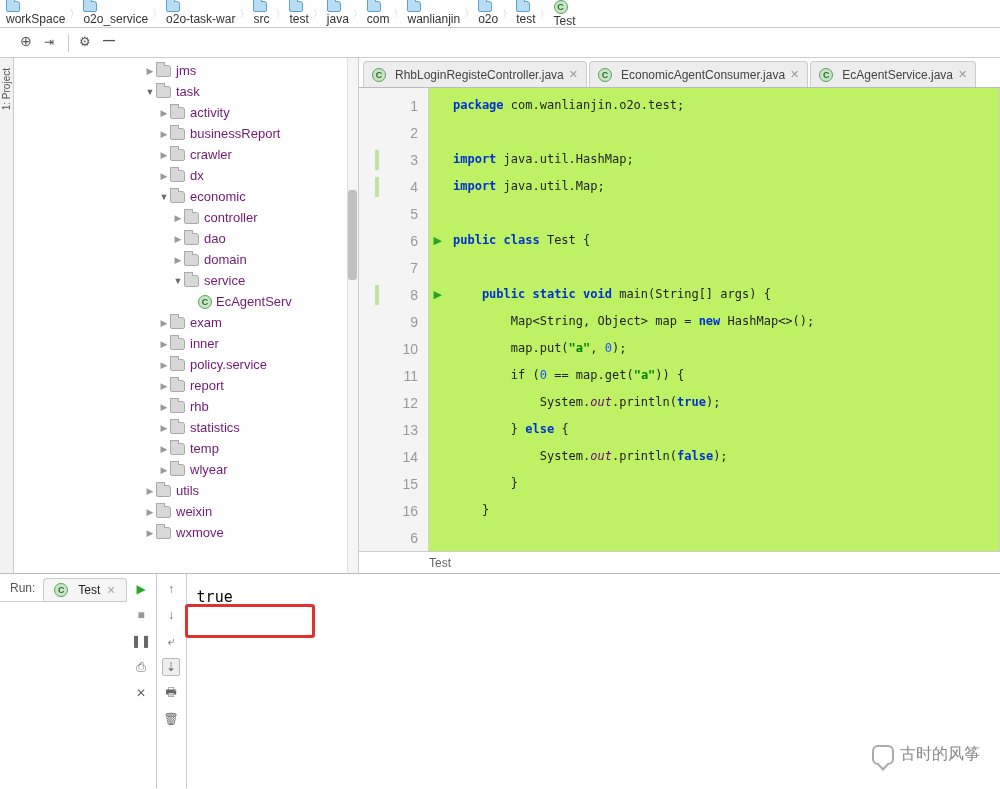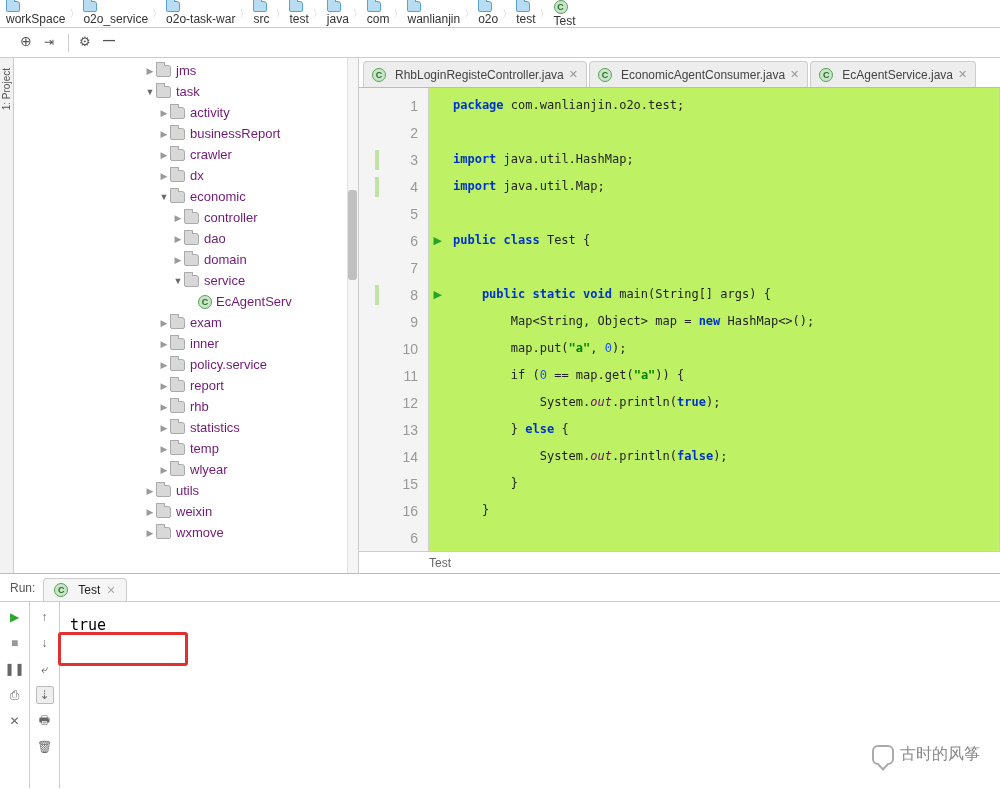--- a/index.html
+++ b/index.html
@@ -93,21 +93,21 @@
   .gut-row .mod-mark{position:absolute;right:49px;width:4px;height:20px;background:#bfe3a2;}
   .code{flex:1;padding:4px 0 0 24px;font-family:"Consolas","Menlo",monospace;font-size:12px;color:#222;line-height:27px;background:#bef264;white-space:pre;}
   .kw{color:#0033cc;font-weight:bold;}
   .kw2{color:#0033cc;font-weight:bold;}
   .str{color:#008200;font-weight:bold;}
   .num{color:#1a4fff;}
   .fld{color:#6a0e73;font-style:italic;}
   .breadline{height:22px;border-top:1px solid #ccc;padding-left:70px;font-size:12px;color:#666;display:flex;align-items:center;background:#fff;}
 
   
-  .run-panel{border-top:1px solid #bbb;height:215px;display:flex;flex-direction:column;}
+  .run-panel{border-top:1px solid #bbb;height:215px;display:flex;flex-direction:row;}
   .run-header{height:28px;display:flex;align-items:flex-end;border-bottom:1px solid #ccc;background:#fff;}
   .run-label{padding:0 8px 6px 10px;font-size:12px;color:#555;}
   .run-tab{display:flex;align-items:center;gap:6px;padding:4px 10px;border:1px solid #ccc;border-bottom:none;border-radius:4px 4px 0 0;background:#f5f5f5;font-size:12px;}
   .run-tab .close-x{color:#aaa;font-size:11px;}
   .run-body{flex:1;display:flex;}
   .run-left-gutter{width:30px;border-right:1px solid #ccc;display:flex;flex-direction:column;align-items:center;padding-top:6px;gap:8px;}
   .run-left-gutter2{width:30px;border-right:1px solid #ccc;display:flex;flex-direction:column;align-items:center;padding-top:6px;gap:8px;}
   .rg-btn{width:18px;height:18px;display:flex;align-items:center;justify-content:center;color:#666;font-size:12px;cursor:pointer;}
   .play{color:#2aa82a;font-size:12px;}
   .console{flex:1;padding:8px 10px;font-family:"Consolas","Menlo",monospace;font-size:15px;position:relative;}

